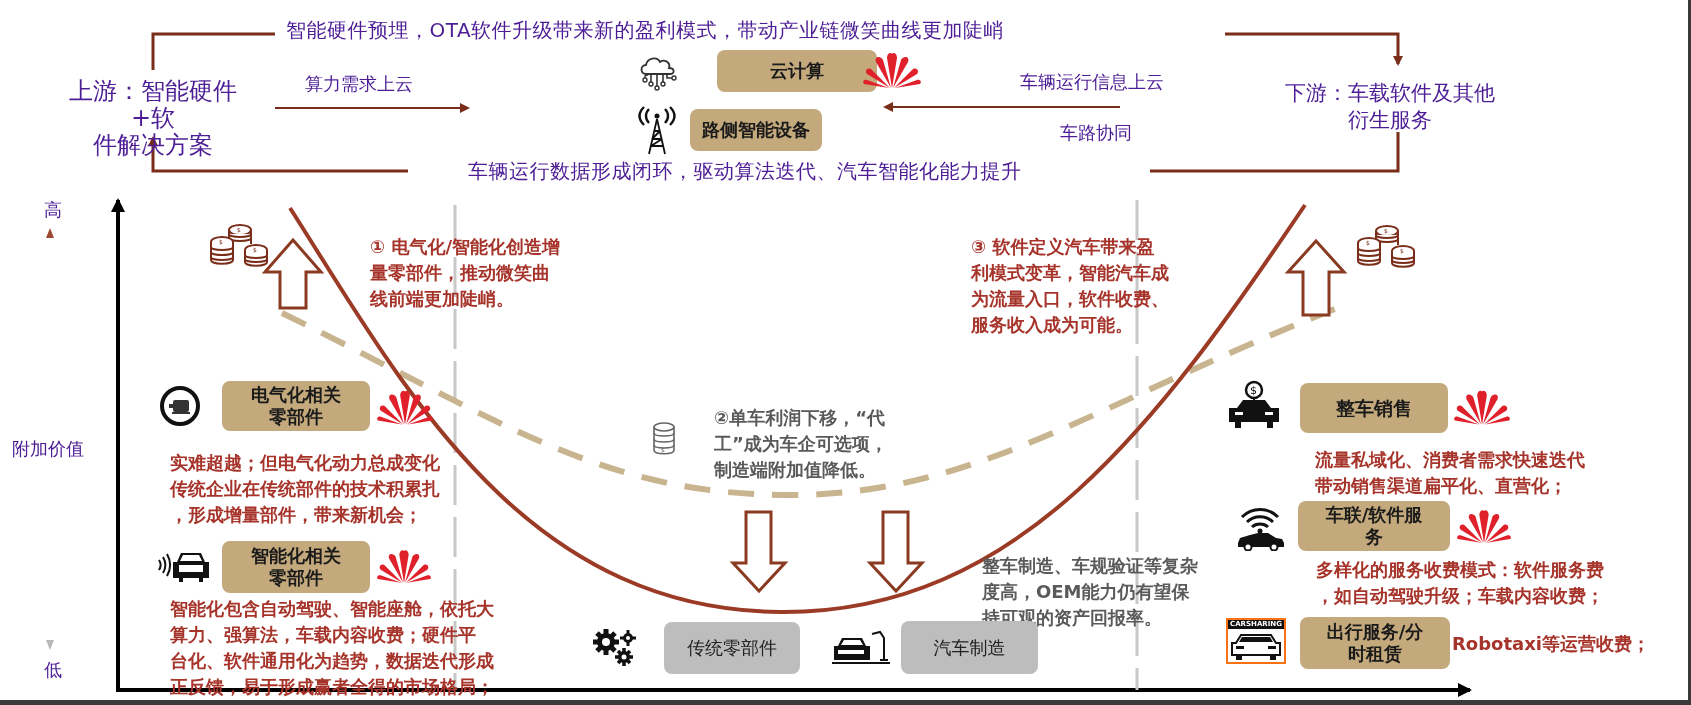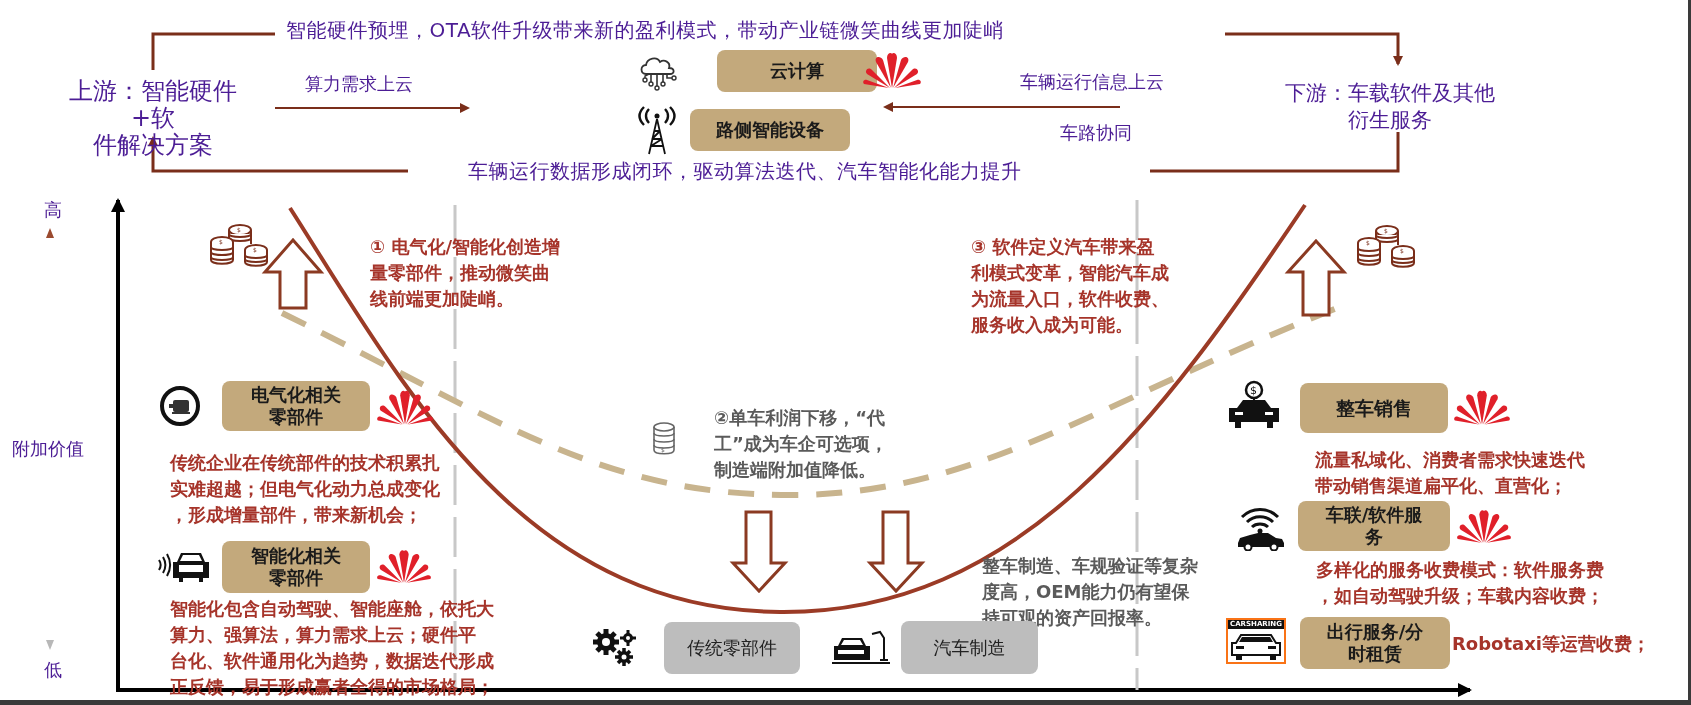--- a/index.html
+++ b/index.html
@@ -110,21 +110,21 @@
   </div>
 
   <div class="abs" style="left:636px;top:106px;">
     <svg width="42" height="50" viewBox="0 0 42 50">
       <circle cx="21" cy="10" r="2.5" fill="#111"></circle>
       <path d="M13,3 C9,7 9,13 13,17 M29,3 C33,7 33,13 29,17" stroke="#111" stroke-width="2.4" fill="none"></path>
       <path d="M8,1 C2,7 2,13 8,19 M34,1 C40,7 40,13 34,19" stroke="#111" stroke-width="2.4" fill="none"></path>
       <path d="M21,13 L13,48 M21,13 L29,48 M15,40 L27,40 M16,33 L26,33 M18,25 L24,25 M15,40 L26,33 M16,33 L24,25" stroke="#111" stroke-width="1.8" fill="none"></path>
     </svg>
   </div>
-  <div class="tanbox f18" style="left:690px;top:109px;width:160px;height:42px;text-align:right;">路侧智能设备</div>
+  <div class="tanbox f18" style="left:690px;top:109px;width:132px;height:42px;text-align:right;">路侧智能设备</div>
 
   <div class="abs txt-dark f18" style="left:1020px;top:70px;">车辆运行信息上云</div>
   <div class="abs txt-dark f18" style="left:1060px;top:121px;">车路协同</div>
 
   <div class="abs txt-dark" style="left:1255px;top:80px;font-size:21px;line-height:27px;text-align:center;width:270px;">
     <div>下游：车载软件及其他</div>
     <div>衍生服务</div>
   </div>
 
   <div class="abs txt-dark f20" style="left:468px;top:158px;white-space:nowrap;letter-spacing:0.5px;">车辆运行数据形成闭环，驱动算法迭代、汽车智能化能力提升</div>
@@ -231,22 +231,22 @@
           <path d="M29,38 L14,12 C12,7 18,5 21,10 z"></path>
           <path d="M31,38 L46,12 C48,7 42,5 39,10 z"></path>
           <path d="M28,38 L5,24 C2,21 6,16 10,20 z"></path>
           <path d="M32,38 L55,24 C58,21 54,16 50,20 z"></path>
           <path d="M27,38 L2,34 C0,32 2,29 5,30 z"></path>
           <path d="M33,38 L58,34 C60,32 58,29 55,30 z"></path>
         </g>
       </svg>
   </div>
   <div class="abs txt-red f18 lh" style="left:170px;top:450px;">
+    <div>实难超越；但电气化动力总成变化</div>
     <div>传统企业在传统部件的技术积累扎</div>
-    <div>实难超越；但电气化动力总成变化</div>
     <div>，形成增量部件，带来新机会；</div>
   </div>
 
   <div class="abs" style="left:157px;top:548px;">
     <svg width="56" height="36" viewBox="0 0 56 36">
         <path d="M2,12 C4,15 4,19 2,22 M6,9 C9,14 9,20 6,25 M10,6 C14,13 14,21 10,28" stroke="#111" stroke-width="2" fill="none"></path>
         <path d="M20,14 L24,5 L44,5 L48,14 L52,14 L52,30 L46,30 L46,34 L42,34 L42,30 L26,30 L26,34 L22,34 L22,30 L16,30 L16,14 z" fill="#111"></path>
         <rect x="22" y="17" width="24" height="7" fill="#fff"></rect>
         <path d="M26,7 L42,7 L45,13 L23,13 z" fill="#fff"></path>
       </svg>
@@ -266,21 +266,21 @@
           <path d="M31,38 L46,12 C48,7 42,5 39,10 z"></path>
           <path d="M28,38 L5,24 C2,21 6,16 10,20 z"></path>
           <path d="M32,38 L55,24 C58,21 54,16 50,20 z"></path>
           <path d="M27,38 L2,34 C0,32 2,29 5,30 z"></path>
           <path d="M33,38 L58,34 C60,32 58,29 55,30 z"></path>
         </g>
       </svg>
   </div>
   <div class="abs txt-red f18 lh" style="left:170px;top:596px;">
     <div>智能化包含自动驾驶、智能座舱，依托大</div>
-    <div>算力、强算法，算力需求上云；硬件平</div>
+    <div>算力、强算法，车载内容收费；硬件平</div>
     <div>台化、软件通用化为趋势，数据迭代形成</div>
     <div>正反馈，易于形成赢者全得的市场格局；</div>
   </div>
 
   <div class="abs" style="left:592px;top:628px;">
     <svg width="48" height="40" viewBox="0 0 48 40">
       <g fill="#111">
           <circle cx="14" cy="14" r="9"></circle>
           <g stroke="#111" stroke-width="5">
             <line x1="14" y1="1" x2="14" y2="27"></line>

